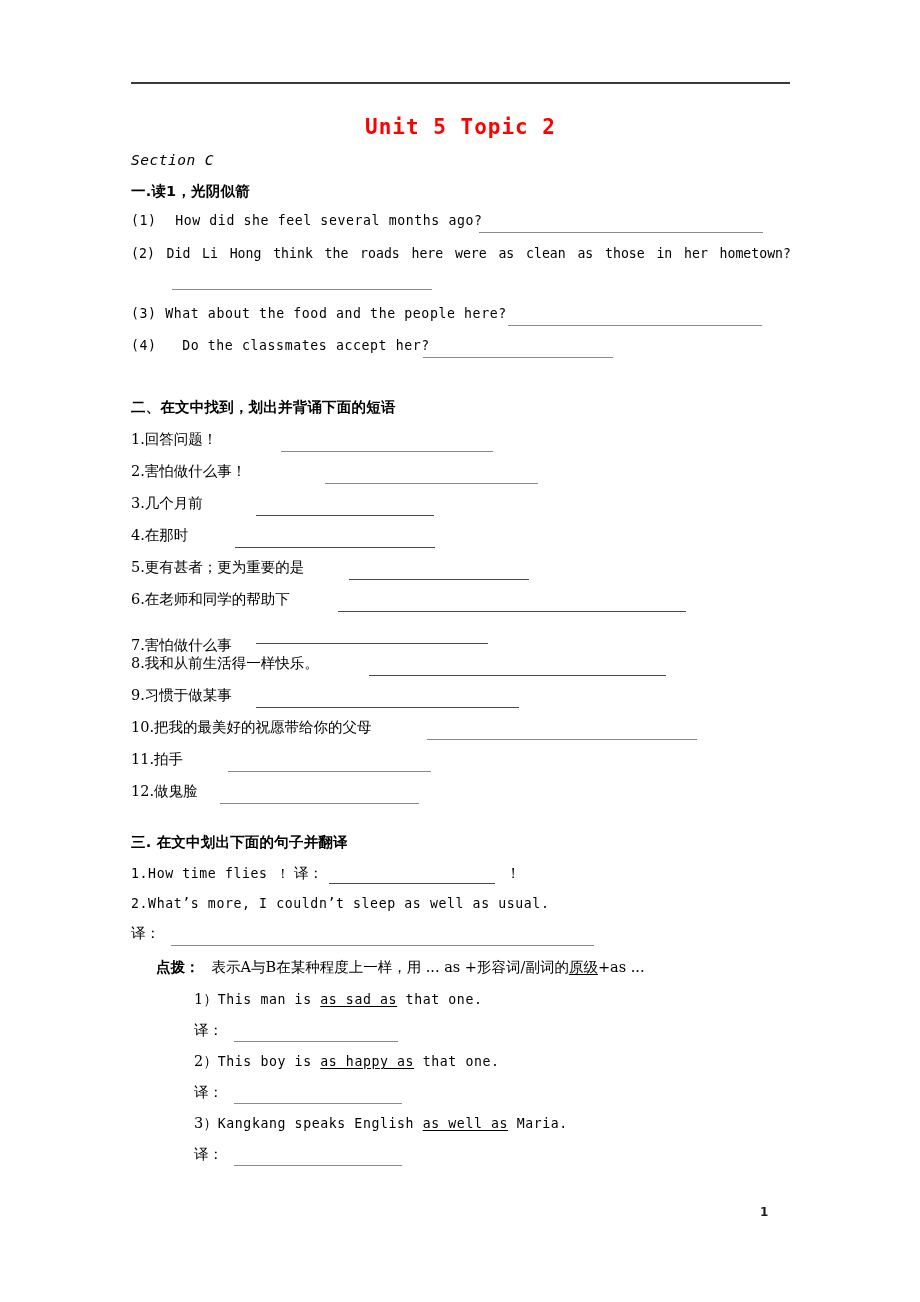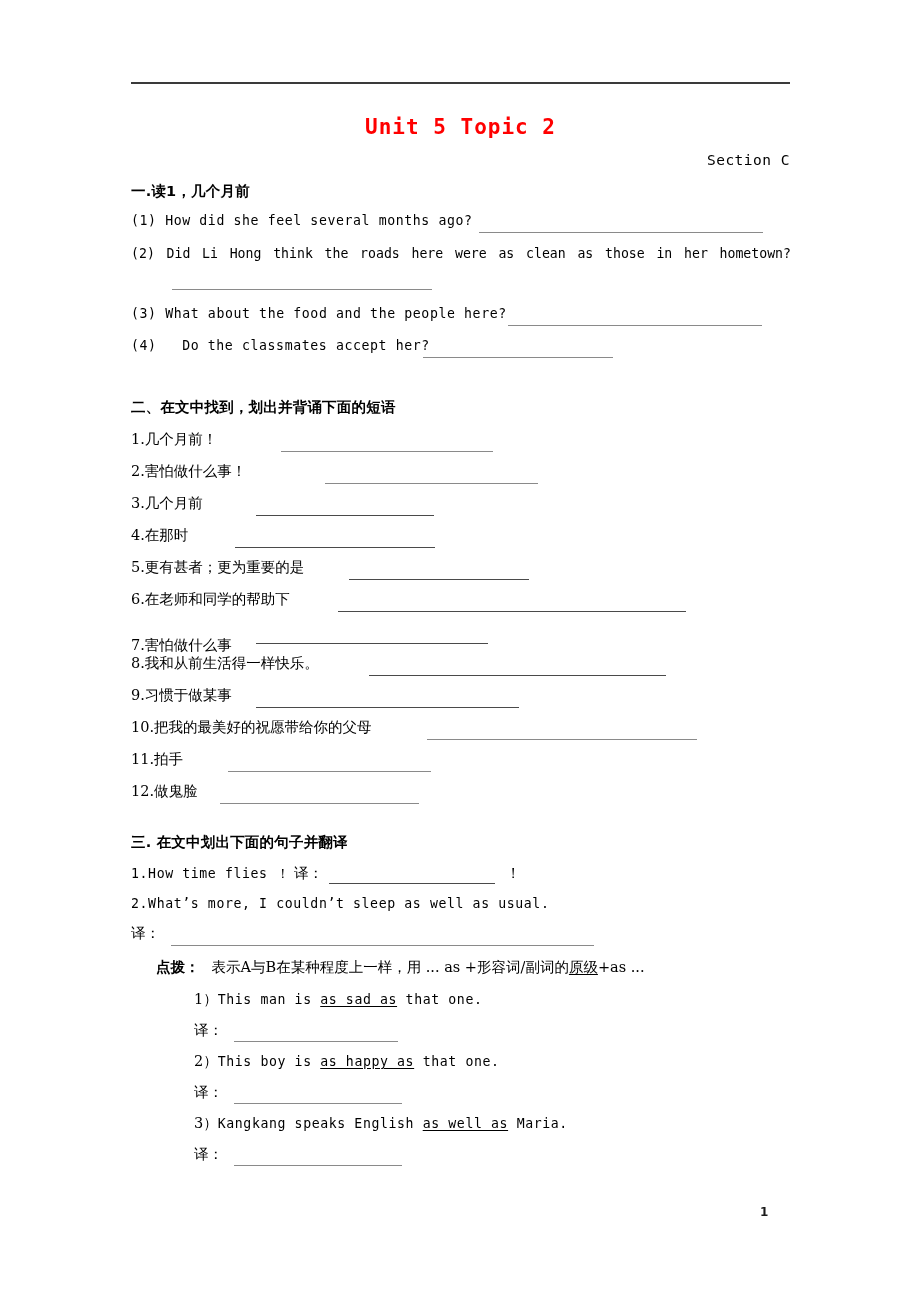--- a/index.html
+++ b/index.html
@@ -45,25 +45,26 @@
     font-family: "DejaVu Sans Mono", "Liberation Mono", monospace;
     font-weight: bold;
     font-size: 21px;
     letter-spacing: 1px;
   }
   .doc-subtitle {
     position: absolute;
     left: 131px;
     top: 152px;
     width: 659px;
-    text-align: right;
+    text-align: left;
     color: #000000;
     font-family: "DejaVu Sans Mono", "Liberation Mono", monospace;
     font-size: 14.5px;
     letter-spacing: .5px;
+    font-style: italic;
   }
 
   
   .sec-head {
     position: absolute;
     left: 0;
     font-weight: bold;
     font-size: 14.5px;
     font-family: "DejaVu Sans", "Liberation Sans", sans-serif;
     letter-spacing: .2px;
@@ -128,25 +129,25 @@
 
 <div class="page">
 
   <div class="top-rule"></div>
 
   <div class="doc-title">Unit 5  Topic 2</div>
   <div class="doc-subtitle">Section C</div>
 
   <div class="content">
 
-    <div class="sec-head" style="top:182px">一.读1，几个月前</div>
+    <div class="sec-head" style="top:182px">一.读1，光阴似箭</div>
 
     <div class="row mono" style="top:213px">
       <span>(1)</span>
-      <span style="">How did she feel several months ago?</span>
+      <span style="margin-left:10px">How did she feel several months ago?</span>
     </div>
     <div class="blank" style="left:348px; top:232px; width:284px;"></div>
 
     <div class="justify-line" style="top:246px">
       <span>(2)</span>
       <span>Did</span>
       <span>Li</span>
       <span>Hong</span>
       <span>think</span>
       <span>the</span>
@@ -171,21 +172,21 @@
 
     <div class="row mono" style="top:338px">
       <span>(4)</span>
       <span style="margin-left:17px">Do the classmates accept her?</span>
     </div>
     <div class="blank" style="left:292px; top:357px; width:190px;"></div>
 
     <div class="sec-head" style="top:398px">二、在文中找到，划出并背诵下面的短语</div>
 
     <div class="row cn" style="top:431px">
-      <span>1.</span><span>几个月前！</span>
+      <span>1.</span><span>回答问题！</span>
     </div>
     <div class="blank" style="left:150px; top:451px; width:212px;"></div>
 
     <div class="row cn" style="top:463px">
       <span>2.</span><span>害怕做什么事！</span>
     </div>
     <div class="blank" style="left:194px; top:483px; width:213px;"></div>
 
     <div class="row cn" style="top:495px">
       <span>3.</span><span>几个月前</span>

